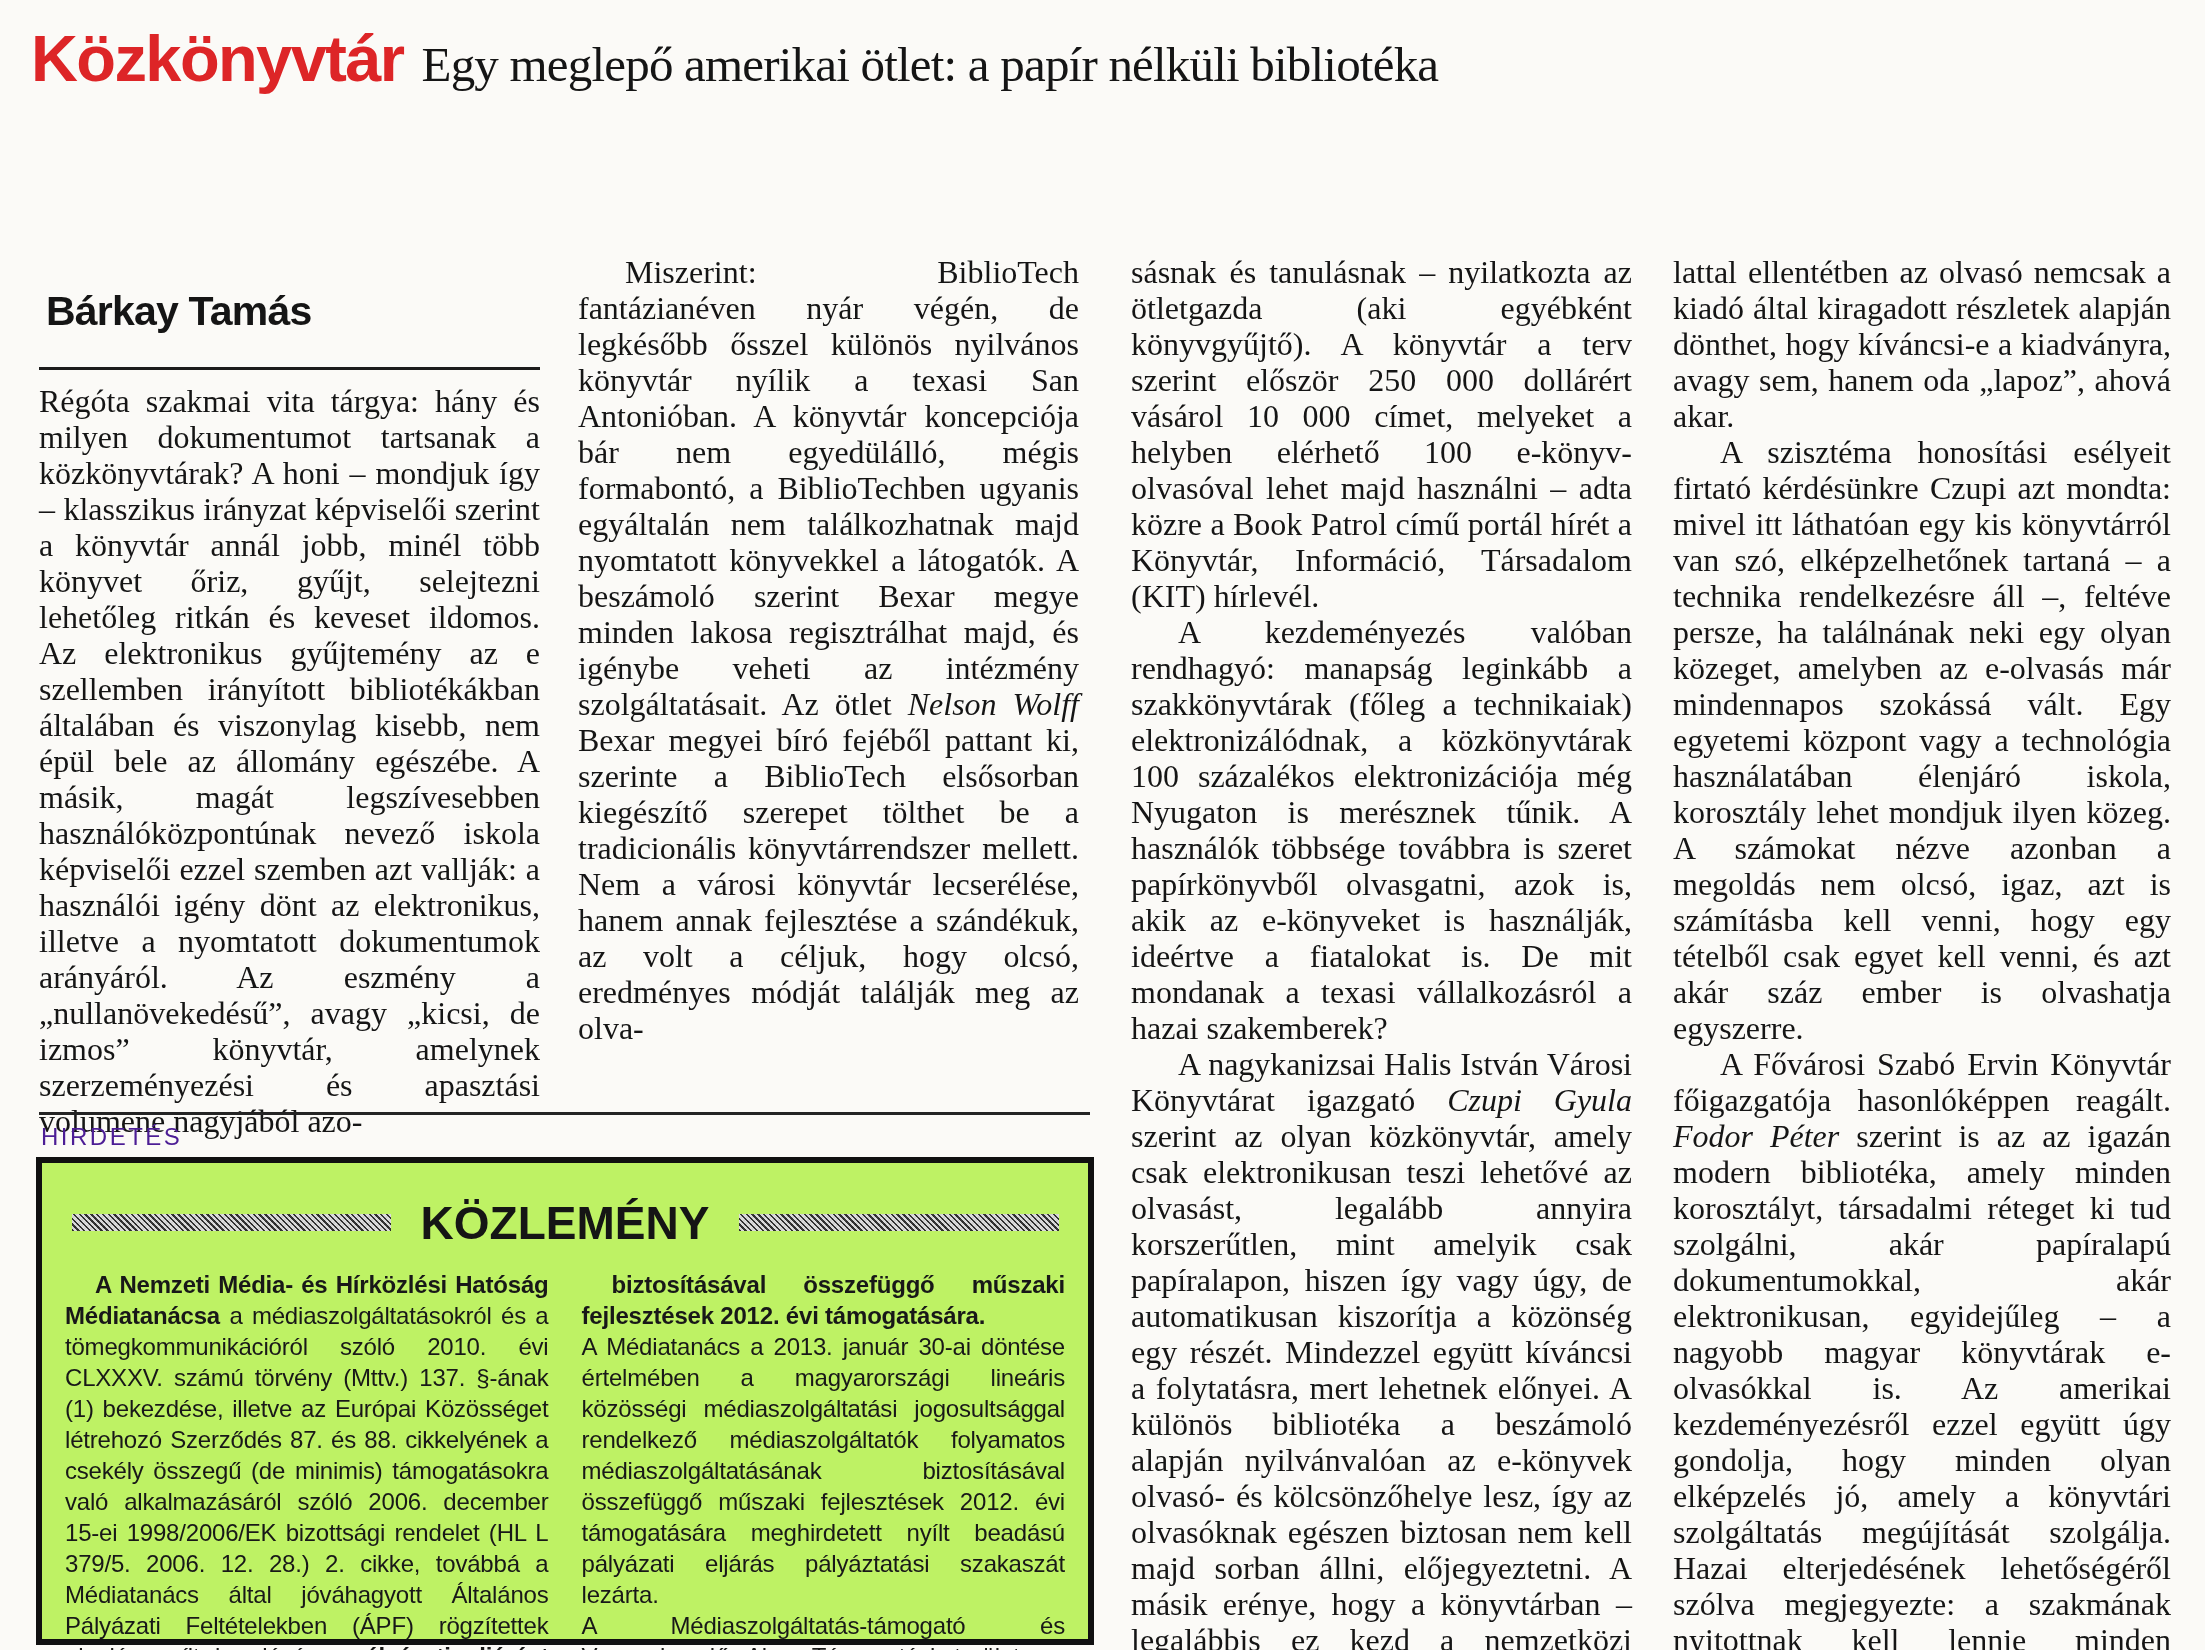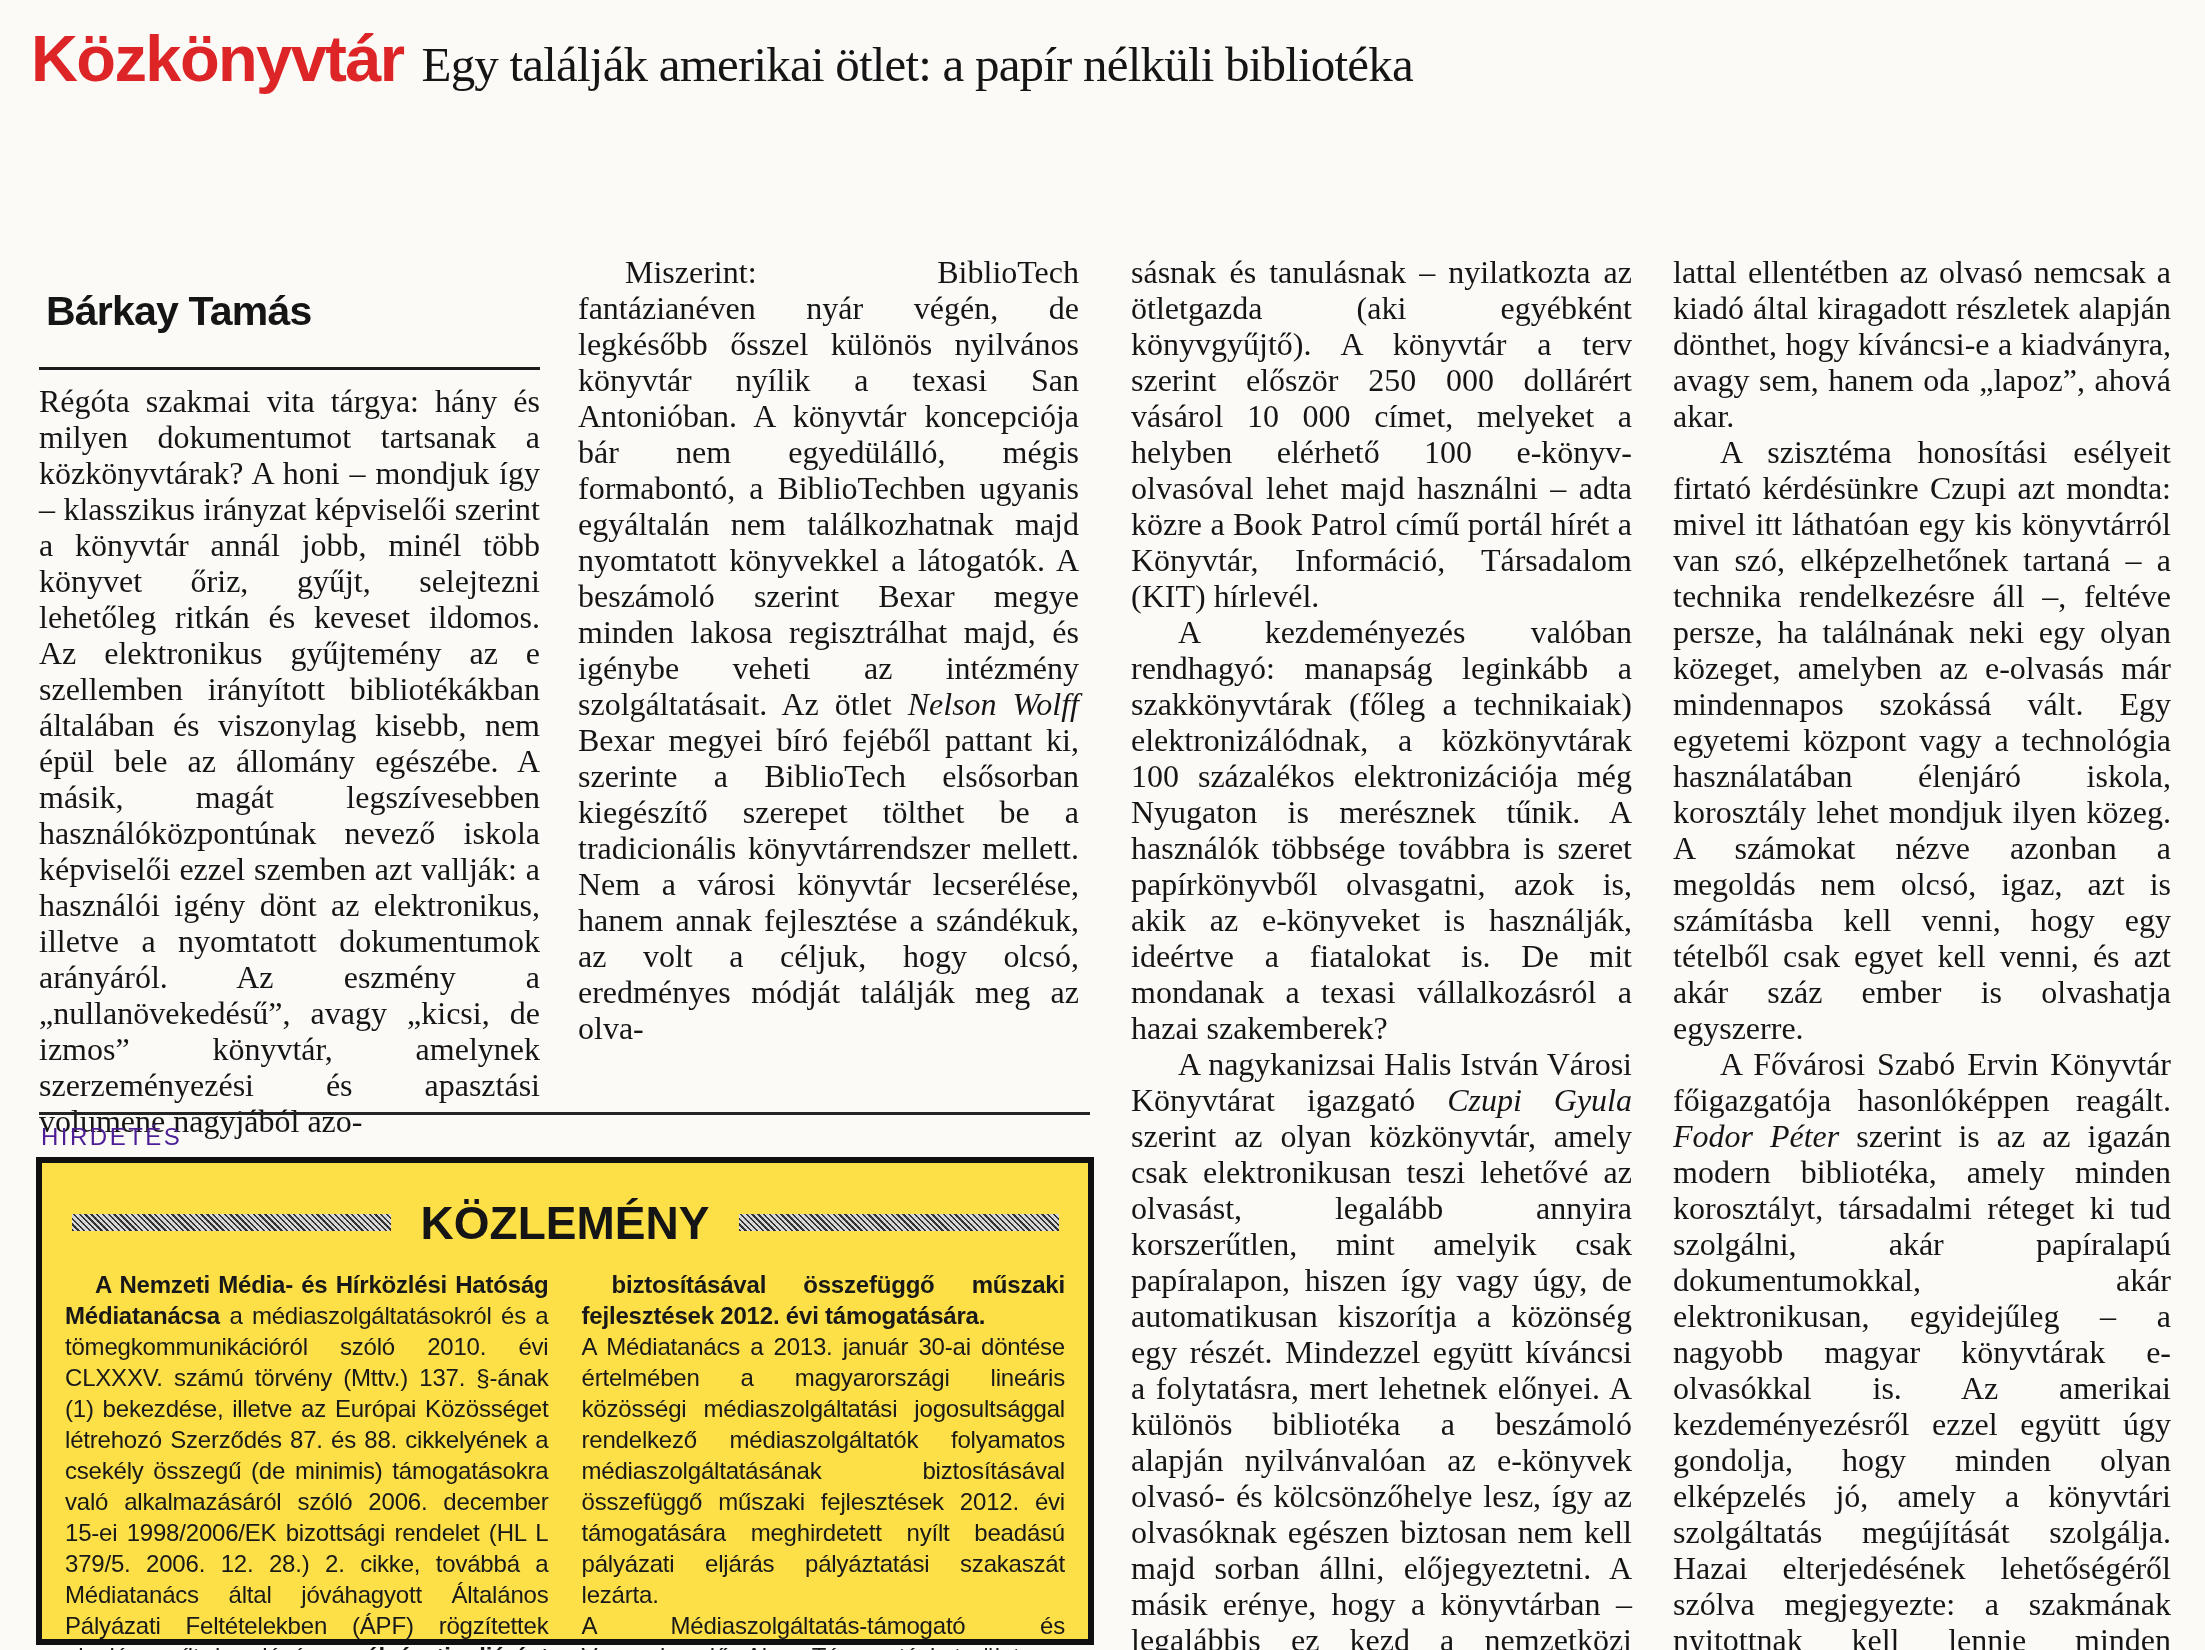--- a/index.html
+++ b/index.html
@@ -48,21 +48,21 @@
   .ad-rule { left:39px; top:1112px; width:1051px; height:2.5px; background:#242424; }
   .ad-label {
     position:absolute; left:41px; top:1123px;
     font-family:"Liberation Sans", sans-serif;
     font-size:24px; letter-spacing:2.5px; color:#4c1d95;
   }
   .notice {
     position:absolute; left:36px; top:1157px;
     width:1058px; height:488px;
     border:6.5px solid #101010;
-    background:#fde047;
+    background:#bef264;
     padding:19.6px 23px 14.7px;
   }
   .notice-titlerow {
     display:flex; align-items:center; gap:29.5px;
     margin:13px 6.5px 19.6px;
   }
   .notice-bar {
     flex:1; height:17px;
     background:
       repeating-linear-gradient(45deg, rgba(40,40,40,.9) 0 1.6px, rgba(221,221,221,.9) 1.6px 4.1px),
@@ -82,21 +82,21 @@
   }
   .notice-col p { margin:0; }
 </style>
 </head>
 <body>
 
 <div class="page">
 
   <div class="kicker">
     <span class="kicker-label" style="color:#dd2527">Közkönyvtár</span>
-    <span class="kicker-sub">Egy találják amerikai ötlet: a papír nélküli bibliotéka</span>
+    <span class="kicker-sub">Egy meglepő amerikai ötlet: a papír nélküli bibliotéka</span>
   </div>
 
 
   <div class="author">Bárkay Tamás</div>
   <div class="rule author-rule"></div>
 
   <div id="col1" class="bodycol">
       <p><span>Régóta szakmai vita tárgya: hány és milyen dokumentumot tartsanak a közkönyvtárak? A honi – mondjuk így – klasszikus irányzat képviselői szerint a könyvtár annál jobb, minél több könyvet őriz, gyűjt, selejtezni lehetőleg ritkán és keveset ildomos. Az elektronikus gyűjtemény az e szellemben irányított bibliotékákban általában és viszonylag kisebb, nem épül bele az állomány egészébe. A másik, magát legszívesebben használóközpontúnak nevező iskola képviselői ezzel szemben azt vallják: a használói igény dönt az elektronikus, illetve a nyomtatott dokumentumok arányáról. Az eszmény a „nullanövekedésű”, avagy „kicsi, de izmos” könyvtár, amelynek szerzeményezési és apasztási volumene nagyjából azo-</span></p>
     </div>
   <div id="col2" class="bodycol">

